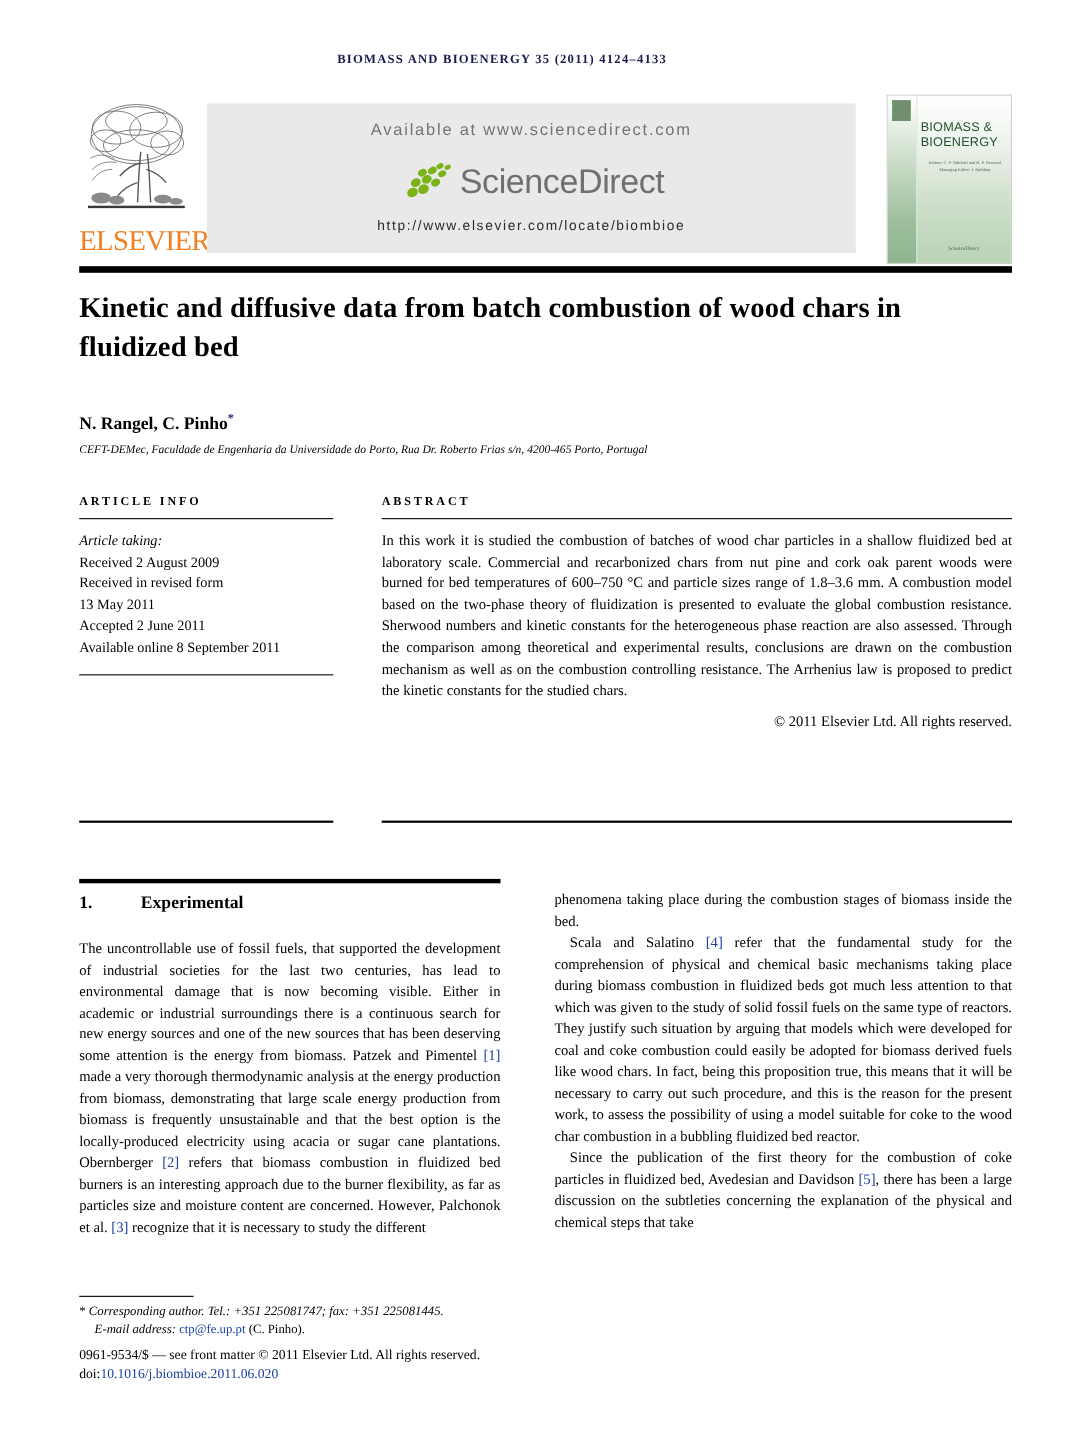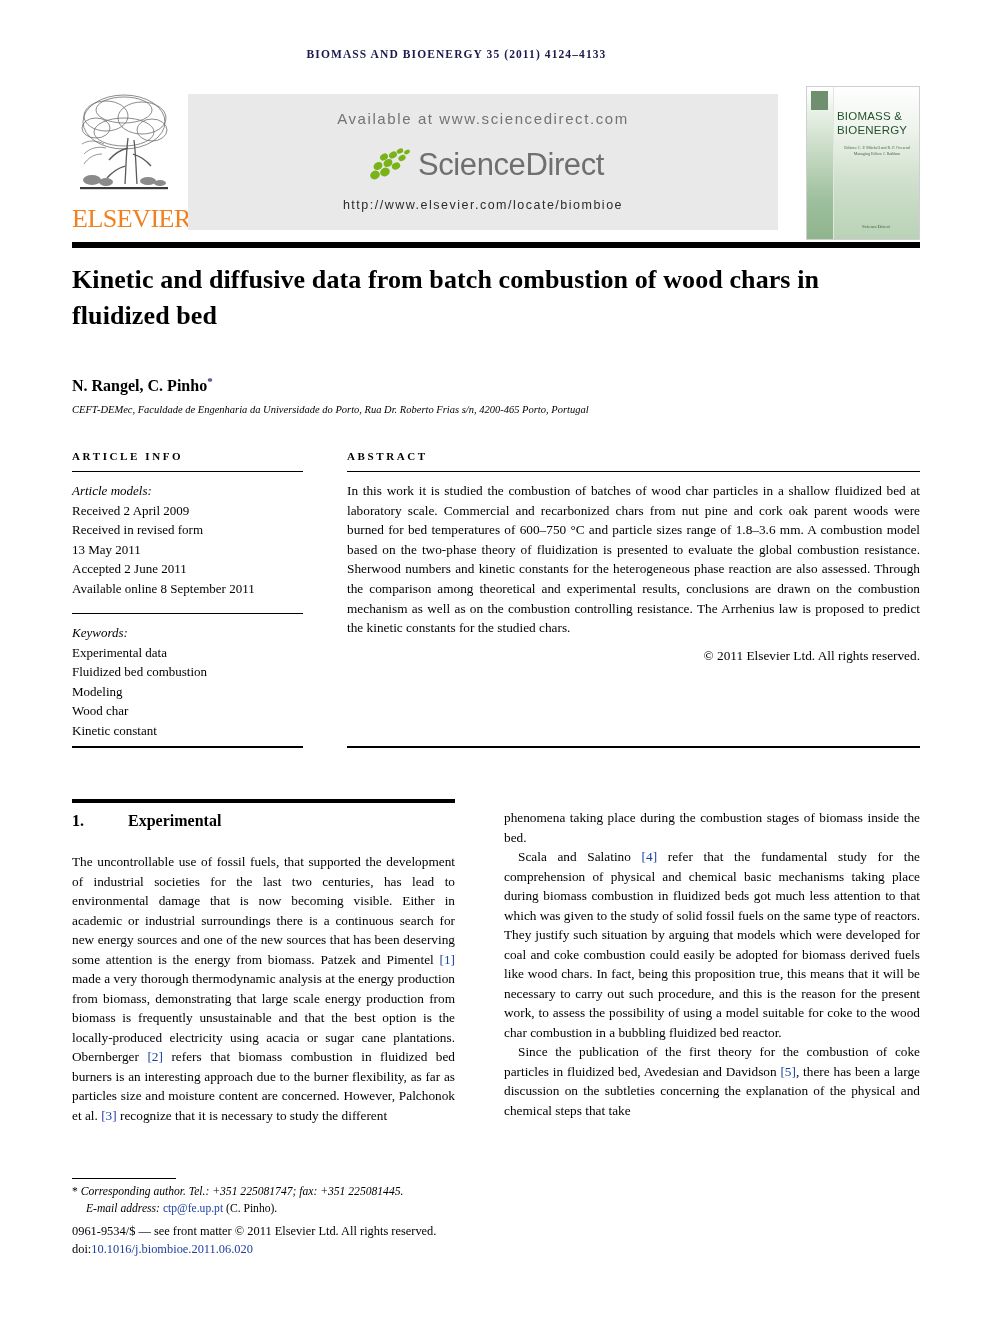--- a/index.html
+++ b/index.html
@@ -404,36 +404,28 @@
   <div class="title">Kinetic and diffusive data from batch combustion of wood chars in fluidized bed</div>
   <div class="authors">
     <span>N. Rangel, C. Pinho</span><sup>*</sup>
   </div>
   <div class="affiliation">CEFT-DEMec, Faculdade de Engenharia da Universidade do Porto, Rua Dr. Roberto Frias s/n, 4200-465 Porto, Portugal</div>
 
   <div class="col-info">
     <div class="sec-label">ARTICLE INFO</div>
     <div class="hr-thin"></div>
     <div class="info-body">
-      <div class="em">Article models:</div>
-      <div>Received 2 April 2009</div>
+      <div class="em">Article taking:</div>
+      <div>Received 2 August 2009</div>
       <div>Received in revised form</div>
       <div>13 May 2011</div>
       <div>Accepted 2 June 2011</div>
       <div>Available online 8 September 2011</div>
     </div>
     <div class="hr-thin" style="margin-top:15px;"></div>
-    <div class="info-body">
-      <div class="em">Keywords:</div>
-      <div>Experimental data</div>
-      <div>Fluidized bed combustion</div>
-      <div>Modeling</div>
-      <div>Wood char</div>
-      <div>Kinetic constant</div>
-    </div>
   </div>
 
   <div class="col-abstract">
     <div class="sec-label">ABSTRACT</div>
     <div class="hr-thin"></div>
     <div class="abstract-body">In this work it is studied the combustion of batches of wood char particles in a shallow fluidized bed at laboratory scale. Commercial and recarbonized chars from nut pine and cork oak parent woods were burned for bed temperatures of 600–750 °C and particle sizes range of 1.8–3.6 mm. A combustion model based on the two-phase theory of fluidization is presented to evaluate the global combustion resistance. Sherwood numbers and kinetic constants for the heterogeneous phase reaction are also assessed. Through the comparison among theoretical and experimental results, conclusions are drawn on the combustion mechanism as well as on the combustion controlling resistance. The Arrhenius law is proposed to predict the kinetic constants for the studied chars.</div>
     <div class="copyright">© 2011 Elsevier Ltd. All rights reserved.</div>
   </div>
 
   <div class="hr-close-left"></div>

